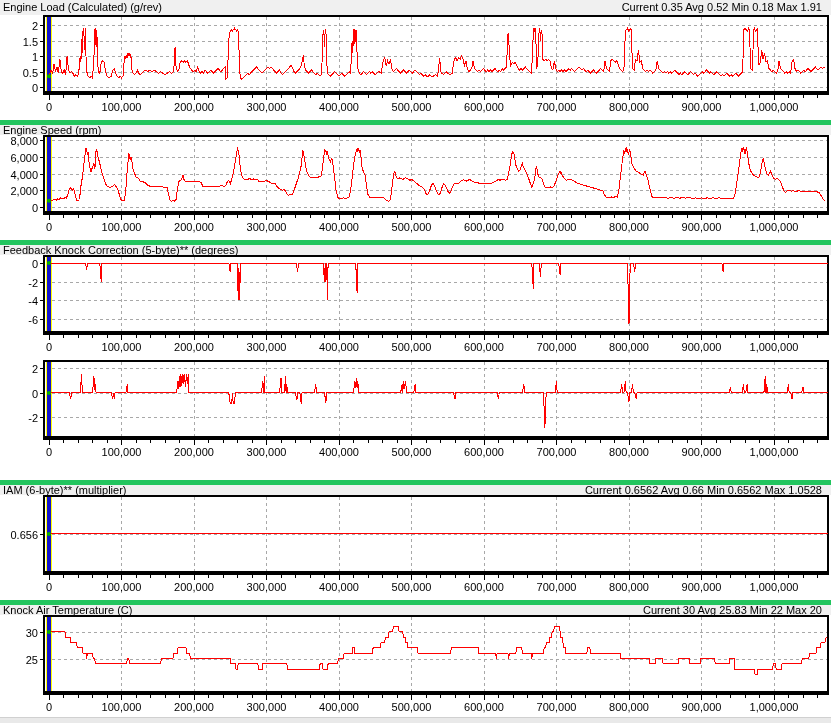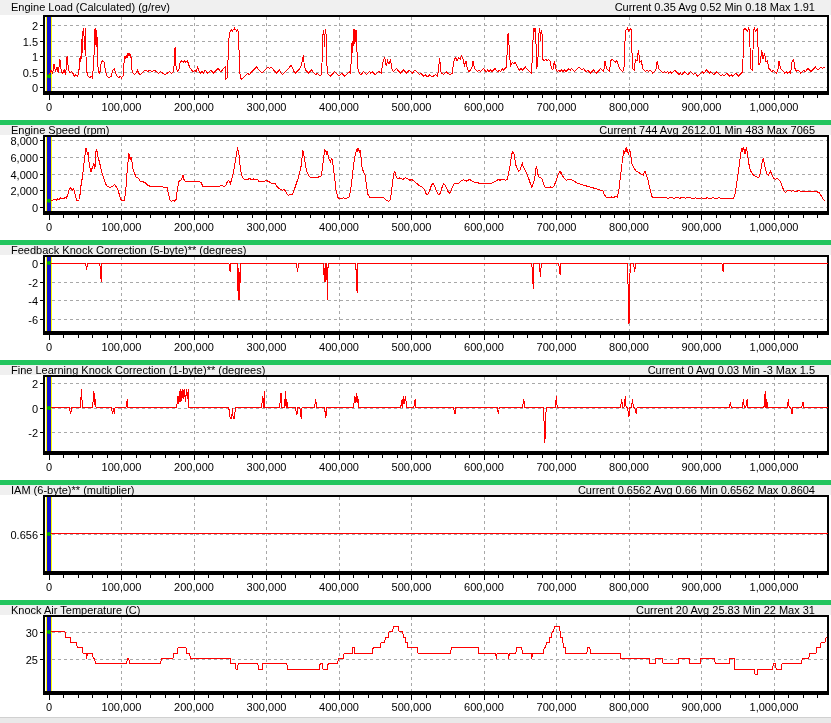--- a/index.html
+++ b/index.html
@@ -4,22 +4,22 @@
 <style>
   html,body{margin:0;padding:0;background:#ffffff;}
   body{width:831px;height:723px;overflow:hidden;font-family:"Liberation Sans",sans-serif;}
   .window{width:831px;height:723px;background:#ffffff;}
   .panel{width:831px;height:120px;position:relative;}
   .panel.last{height:117px;}
   .panel-header{height:15px;line-height:15px;background:#f0f0f0;border-top:5px solid #22c55e;
     display:flex;justify-content:space-between;align-items:center;box-sizing:border-box;
     font-size:11px;color:#000;}
   .panel:first-child .panel-header{border-top:none;}
-  .panel-title{padding-left:11px;white-space:nowrap;}
-  .panel-stats{padding-right:16px;white-space:nowrap;}
+  .panel-title{padding-left:3px;white-space:nowrap;}
+  .panel-stats{padding-right:9px;white-space:nowrap;}
   svg{display:block;}
   svg text{font-family:"Liberation Sans",sans-serif;font-size:11px;fill:#000;}
   .bottom-strip{width:831px;height:6px;background:#e9e9e9;border-top:1px solid #d0d0d0;box-sizing:border-box;}
 </style>
 </head>
 <body>
 
 <div class="window">
 
   <div class="panel">
@@ -125,21 +125,20 @@
         <line x1="51.5" y1="2" x2="51.5" y2="76" stroke="#ffff00" shape-rendering="crispEdges"></line>
         <rect x="47" y="2" width="4" height="74" fill="#1414cc"></rect>
         <polyline points="49.0,61.2 51.2,55.1 52.6,58.2 54.1,48.9 55.5,56.6 57.0,52.0 58.4,58.2 59.9,44.3 61.3,56.6 62.8,58.2 64.2,55.1 65.7,59.7 67.1,41.2 68.6,55.1 70.0,58.2 71.5,56.6 72.9,58.2 74.4,61.2 75.8,59.7 77.3,61.2 78.7,58.2 80.2,41.2 80.9,47.3 81.6,24.2 82.3,38.1 83.1,13.4 83.8,14.9 84.5,35.0 85.3,13.4 86.0,41.2 86.7,56.6 88.2,61.2 89.6,62.8 91.0,61.2 92.5,62.8 93.9,44.3 94.7,14.9 95.4,13.4 96.1,31.9 96.8,14.9 97.6,44.3 98.3,56.6 99.8,58.2 101.2,47.3 102.7,45.8 104.1,47.3 105.5,56.6 107.0,61.2 109.2,62.8 111.3,61.2 112.8,55.1 114.3,53.5 115.7,58.2 117.1,61.2 118.6,62.8 120.0,61.2 121.5,62.8 123.0,61.2 124.4,42.7 125.1,41.2 125.8,44.3 126.6,39.6 127.3,42.7 128.0,38.1 128.8,41.2 129.5,38.1 130.2,42.7 130.9,39.6 131.6,53.5 133.1,58.2 134.6,59.7 136.0,58.2 137.4,55.1 138.9,58.2 140.3,59.7 141.8,58.2 143.3,56.6 145.4,55.1 147.6,56.6 149.8,55.1 151.9,56.6 154.1,55.1 156.3,56.6 158.5,58.2 160.6,56.6 162.8,58.2 165.0,59.7 167.2,58.2 169.3,56.6 171.5,58.2 173.7,56.6 175.1,31.9 175.9,50.4 177.3,56.6 178.8,55.1 180.2,47.3 181.7,45.8 183.1,47.3 184.6,45.8 186.0,47.3 187.5,45.8 188.9,50.4 190.4,53.5 191.8,55.1 193.3,56.6 194.7,55.1 196.2,56.6 197.6,52.0 199.1,56.6 200.5,58.2 202.0,56.6 203.4,58.2 204.9,55.1 206.3,56.6 207.8,58.2 209.2,56.6 210.7,55.1 212.1,56.6 213.6,58.2 215.0,56.6 216.5,55.1 217.9,53.5 219.4,55.1 220.8,56.6 222.3,55.1 223.7,53.5 225.2,52.0 225.9,64.3 227.3,62.8 228.8,25.7 229.5,18.0 230.3,16.4 231.0,14.9 231.7,14.9 232.4,16.4 233.2,14.9 233.9,14.9 234.6,13.4 235.3,14.9 236.0,14.9 236.8,16.4 237.5,14.9 238.2,16.4 238.9,31.9 239.7,56.6 240.4,62.8 241.8,64.3 243.3,62.8 244.8,61.2 246.2,59.7 247.7,58.2 249.1,59.7 250.5,58.2 252.0,56.6 253.4,55.1 254.9,53.5 256.4,52.0 257.8,53.5 259.3,55.1 260.7,56.6 262.1,58.2 263.6,56.6 265.0,55.1 266.5,53.5 267.9,52.0 269.4,53.5 270.9,52.0 272.3,53.5 273.8,55.1 275.2,56.6 276.6,58.2 278.1,56.6 279.5,55.1 281.0,58.2 282.4,59.7 283.9,58.2 285.4,56.6 286.8,55.1 288.3,53.5 289.7,52.0 291.1,50.4 292.6,53.5 294.0,56.6 295.5,58.2 296.9,56.6 298.4,55.1 299.9,53.5 301.3,50.4 302.8,42.7 303.5,39.6 304.2,50.4 305.6,55.1 307.1,56.6 308.6,58.2 310.0,56.6 311.4,55.1 312.9,56.6 314.3,58.2 315.8,59.7 317.3,58.2 318.7,59.7 320.1,61.2 321.6,59.7 323.1,16.4 323.8,14.9 324.5,31.9 325.2,14.9 325.9,14.9 326.7,44.3 327.4,58.2 328.8,59.7 330.3,61.2 331.8,59.7 333.2,58.2 334.6,56.6 336.1,58.2 337.6,59.7 339.0,61.2 340.4,59.7 341.9,58.2 343.3,59.7 344.8,61.2 346.3,59.7 347.7,58.2 349.1,56.6 350.6,58.2 352.1,25.7 352.8,38.1 353.5,14.9 354.2,14.9 354.9,28.8 355.7,14.9 356.4,16.4 357.1,39.6 357.8,53.5 359.3,58.2 360.8,59.7 362.2,58.2 363.6,56.6 365.1,58.2 366.6,59.7 368.0,58.2 369.4,56.6 370.9,58.2 372.3,56.6 373.8,58.2 375.3,59.7 376.7,58.2 378.9,56.6 381.1,58.2 383.2,45.8 384.7,42.7 386.1,50.4 387.6,45.8 389.0,48.9 390.5,44.3 391.9,53.5 393.4,56.6 394.8,55.1 396.3,53.5 397.7,55.1 399.2,56.6 400.6,58.2 402.1,56.6 403.5,55.1 405.0,56.6 406.4,58.2 407.9,56.6 409.3,55.1 410.8,56.6 412.2,58.2 413.7,56.6 415.1,55.1 416.6,56.6 418.0,58.2 419.5,59.7 420.9,58.2 422.4,59.7 423.8,61.2 425.3,59.7 426.7,61.2 428.2,61.2 429.6,59.7 431.1,61.2 433.3,61.2 435.4,59.7 437.6,61.2 439.8,42.7 440.5,56.6 441.9,58.2 443.4,59.7 444.8,58.2 446.3,56.6 447.8,58.2 449.9,59.7 452.1,58.2 454.3,44.3 455.7,42.7 457.2,45.8 458.6,42.7 460.1,44.3 461.5,41.2 463.0,44.3 464.4,50.4 465.9,45.8 467.3,53.5 468.8,56.6 470.2,55.1 471.7,53.5 473.1,45.8 474.6,53.5 476.0,55.1 477.5,56.6 478.9,55.1 480.4,56.6 481.8,55.1 483.3,53.5 484.7,55.1 486.2,56.6 487.6,55.1 489.1,56.6 490.5,55.1 492.0,56.6 493.4,55.1 494.9,53.5 496.3,55.1 497.8,56.6 499.2,55.1 500.7,56.6 502.1,53.5 503.6,55.1 505.0,53.5 506.5,52.0 507.9,19.5 508.6,18.0 509.4,41.2 510.8,50.4 512.3,47.3 513.7,48.9 515.2,47.3 516.6,50.4 518.1,53.5 519.5,55.1 521.0,53.5 522.4,55.1 523.9,53.5 525.3,52.0 526.8,53.5 528.2,55.1 529.7,56.6 531.1,58.2 532.6,41.2 533.3,14.9 534.0,13.4 534.8,16.4 535.5,13.4 536.2,35.0 536.9,53.5 538.4,38.1 539.1,14.9 539.8,13.4 540.5,25.7 541.3,14.9 542.0,18.0 542.7,44.3 544.2,45.8 545.6,44.3 547.1,45.8 548.5,44.3 550.0,45.8 551.4,53.5 552.9,55.1 554.3,45.8 555.8,53.5 557.2,56.6 558.7,55.1 560.1,56.6 561.6,55.1 563.0,56.6 564.5,55.1 565.9,56.6 567.4,55.1 568.8,53.5 570.3,55.1 571.7,53.5 573.2,55.1 574.6,56.6 576.1,55.1 577.5,53.5 579.0,52.0 580.4,53.5 581.9,55.1 583.3,53.5 584.8,55.1 586.2,56.6 587.7,55.1 589.1,56.6 590.6,58.2 592.0,56.6 593.5,55.1 594.9,56.6 596.4,58.2 597.8,56.6 599.3,55.1 600.7,53.5 602.2,55.1 603.6,56.6 605.1,45.8 606.5,53.5 608.0,55.1 609.4,56.6 610.9,45.8 612.3,44.3 613.8,45.8 615.2,47.3 616.7,45.8 618.1,48.9 619.6,53.5 621.0,55.1 622.5,56.6 623.9,55.1 625.4,16.4 626.1,14.9 626.8,14.9 627.5,13.4 628.3,14.9 629.0,16.4 629.7,14.9 630.4,13.4 631.2,14.9 631.9,35.0 632.6,53.5 634.1,55.1 635.5,44.3 637.0,45.8 638.4,35.0 639.9,47.3 641.3,45.8 642.8,53.5 644.2,55.1 645.7,56.6 647.1,55.1 648.6,56.6 650.0,55.1 651.5,56.6 652.9,58.2 654.4,56.6 655.8,55.1 657.3,45.8 658.7,53.5 660.2,55.1 661.6,56.6 663.1,58.2 664.5,56.6 666.0,58.2 667.4,56.6 668.9,58.2 670.3,56.6 671.8,58.2 673.2,56.6 674.7,55.1 676.1,56.6 677.6,58.2 679.0,59.7 680.5,58.2 681.9,59.7 683.4,58.2 684.8,56.6 686.3,58.2 687.7,59.7 689.2,58.2 690.6,56.6 692.1,58.2 693.5,59.7 695.0,58.2 696.4,59.7 697.9,61.2 699.3,59.7 700.8,58.2 702.2,56.6 703.7,58.2 705.1,56.6 706.6,55.1 708.0,56.6 709.5,58.2 710.9,56.6 712.4,58.2 713.8,59.7 715.3,58.2 716.7,56.6 718.2,58.2 719.6,59.7 721.1,61.2 722.5,59.7 724.0,61.2 725.4,59.7 726.9,58.2 728.3,59.7 729.8,61.2 731.2,59.7 732.7,61.2 734.1,59.7 735.6,58.2 737.0,59.7 738.5,61.2 739.9,59.7 741.4,58.2 742.8,56.6 743.5,14.9 744.3,13.4 745.0,14.9 745.7,13.4 746.4,14.9 747.2,16.4 747.9,14.9 748.6,13.4 749.4,14.9 750.1,35.0 750.8,53.5 752.3,55.1 753.7,14.9 754.4,13.4 755.1,14.9 755.9,16.4 756.6,14.9 757.3,13.4 758.0,31.9 758.8,50.4 760.2,47.3 761.7,35.0 763.1,44.3 764.6,38.1 766.0,47.3 767.5,45.8 768.9,53.5 770.4,55.1 771.8,56.6 773.3,55.1 774.7,56.6 776.2,58.2 777.6,56.6 779.1,45.8 780.5,53.5 782.0,55.1 783.4,56.6 784.9,58.2 786.3,56.6 787.8,58.2 789.2,56.6 790.7,58.2 792.1,45.8 793.6,44.3 795.0,53.5 796.5,56.6 797.9,55.1 799.4,56.6 800.8,58.2 802.3,56.6 803.7,55.1 805.2,56.6 806.6,55.1 808.1,53.5 809.5,55.1 811.0,56.6 812.4,55.1 813.9,53.5 815.3,52.0 816.8,53.5 818.2,55.1 819.7,53.5 821.1,52.0 822.6,53.5 824.8,52.0" fill="none" stroke="#ff0000" stroke-width="1" shape-rendering="crispEdges"></polyline>
         <circle cx="49" cy="61.2" r="2" fill="#00b400"></circle>
       </svg>
   </div>
 
   <div class="panel">
     <div class="panel-header">
       <span class="panel-title">Engine Speed (rpm)</span>
-      <span class="panel-stats">Current 744 Avg 2612.01 Min 483 Max 7065</span>
     </div>
     <svg width="831" height="105">
         <rect x="44" y="1" width="784" height="76" fill="#ffffff"></rect>
         <line x1="121.5" y1="2" x2="121.5" y2="76" stroke="#a8a8a8" stroke-dasharray="3,3" shape-rendering="crispEdges"></line>
         <line x1="194" y1="2" x2="194" y2="76" stroke="#a8a8a8" stroke-dasharray="3,3" shape-rendering="crispEdges"></line>
         <line x1="266.5" y1="2" x2="266.5" y2="76" stroke="#a8a8a8" stroke-dasharray="3,3" shape-rendering="crispEdges"></line>
         <line x1="339" y1="2" x2="339" y2="76" stroke="#a8a8a8" stroke-dasharray="3,3" shape-rendering="crispEdges"></line>
         <line x1="411.5" y1="2" x2="411.5" y2="76" stroke="#a8a8a8" stroke-dasharray="3,3" shape-rendering="crispEdges"></line>
         <line x1="484" y1="2" x2="484" y2="76" stroke="#a8a8a8" stroke-dasharray="3,3" shape-rendering="crispEdges"></line>
         <line x1="556.5" y1="2" x2="556.5" y2="76" stroke="#a8a8a8" stroke-dasharray="3,3" shape-rendering="crispEdges"></line>
@@ -333,24 +332,20 @@
         <text x="774" y="96" text-anchor="middle">1,000,000</text>
         <line x1="46.5" y1="2" x2="46.5" y2="76" stroke="#ffff00" shape-rendering="crispEdges"></line>
         <line x1="51.5" y1="2" x2="51.5" y2="76" stroke="#ffff00" shape-rendering="crispEdges"></line>
         <rect x="47" y="2" width="4" height="74" fill="#1414cc"></rect>
         <polyline points="49.0,8.0 85.3,8.0 86.7,14.5 87.4,8.0 99.8,8.0 101.2,26.6 101.9,8.0 228.8,8.0 230.3,17.3 231.0,8.0 237.5,8.0 238.2,45.3 238.9,12.7 239.7,45.3 240.4,8.0 296.2,8.0 297.7,17.3 298.4,8.0 323.1,8.0 324.5,26.6 325.2,8.0 325.9,26.6 326.7,8.0 327.4,45.3 328.1,8.0 355.7,8.0 357.1,37.8 357.8,8.0 531.8,8.0 533.3,34.1 534.0,8.0 539.1,8.0 540.5,22.0 541.3,8.0 558.7,8.0 560.1,20.1 560.8,8.0 627.5,8.0 629.0,68.6 629.7,26.6 630.4,8.0 633.4,8.0 634.8,17.3 635.5,8.0 721.8,8.0 723.3,17.3 724.0,8.0 827.6,8.0" fill="none" stroke="#ff0000" stroke-width="1" shape-rendering="crispEdges"></polyline>
         <circle cx="49" cy="8.0" r="2" fill="#00b400"></circle>
       </svg>
   </div>
 
   <div class="panel">
-    <div class="panel-header">
-      <span class="panel-title">Fine Learning Knock Correction (1-byte)** (degrees)</span>
-      <span class="panel-stats">Current 0 Avg 0.03 Min -3 Max 1.5</span>
-    </div>
     <svg width="831" height="105">
         <rect x="44" y="1" width="784" height="76" fill="#ffffff"></rect>
         <line x1="121.5" y1="2" x2="121.5" y2="76" stroke="#a8a8a8" stroke-dasharray="3,3" shape-rendering="crispEdges"></line>
         <line x1="194" y1="2" x2="194" y2="76" stroke="#a8a8a8" stroke-dasharray="3,3" shape-rendering="crispEdges"></line>
         <line x1="266.5" y1="2" x2="266.5" y2="76" stroke="#a8a8a8" stroke-dasharray="3,3" shape-rendering="crispEdges"></line>
         <line x1="339" y1="2" x2="339" y2="76" stroke="#a8a8a8" stroke-dasharray="3,3" shape-rendering="crispEdges"></line>
         <line x1="411.5" y1="2" x2="411.5" y2="76" stroke="#a8a8a8" stroke-dasharray="3,3" shape-rendering="crispEdges"></line>
         <line x1="484" y1="2" x2="484" y2="76" stroke="#a8a8a8" stroke-dasharray="3,3" shape-rendering="crispEdges"></line>
         <line x1="556.5" y1="2" x2="556.5" y2="76" stroke="#a8a8a8" stroke-dasharray="3,3" shape-rendering="crispEdges"></line>
         <line x1="629" y1="2" x2="629" y2="76" stroke="#a8a8a8" stroke-dasharray="3,3" shape-rendering="crispEdges"></line>
@@ -436,21 +431,21 @@
         <line x1="51.5" y1="2" x2="51.5" y2="76" stroke="#ffff00" shape-rendering="crispEdges"></line>
         <rect x="47" y="2" width="4" height="74" fill="#1414cc"></rect>
         <polyline points="49.0,32.9 69.3,32.9 70.8,39.0 71.5,32.9 80.2,32.9 81.6,14.5 82.3,32.9 92.5,32.9 93.9,15.7 94.7,30.4 95.4,24.3 96.1,32.9 111.3,32.9 112.8,39.0 113.5,32.9 114.3,39.0 115.0,32.9 125.8,32.9 127.3,24.3 128.0,32.9 176.6,32.9 178.0,20.6 178.8,29.2 180.2,14.5 180.9,26.7 181.7,18.2 182.4,14.5 183.1,24.3 183.8,15.7 184.6,14.5 185.3,26.7 186.0,20.6 186.8,14.5 187.5,24.3 188.2,14.5 188.9,32.9 228.8,32.9 230.3,43.9 231.7,43.9 232.4,32.9 233.2,43.9 234.6,43.9 235.3,32.9 261.4,32.9 262.9,20.6 263.6,32.9 264.3,15.7 265.0,32.9 279.5,32.9 281.0,18.2 281.7,32.9 284.6,32.9 285.4,15.7 286.1,32.9 286.8,24.3 287.5,32.9 295.5,32.9 296.9,40.2 297.7,32.9 299.9,32.9 301.3,43.9 302.0,32.9 314.3,32.9 315.8,24.3 316.5,32.9 324.5,32.9 325.9,42.7 326.7,32.9 353.5,32.9 354.9,20.6 355.7,28.0 356.4,18.2 357.1,28.0 357.8,20.6 358.6,32.9 400.6,32.9 402.1,24.3 402.8,32.9 403.5,20.6 404.3,29.2 405.0,24.3 405.7,20.6 406.4,32.9 413.7,32.9 415.1,24.3 415.8,32.9 453.6,32.9 455.0,39.0 455.7,32.9 497.1,32.9 498.5,39.0 499.2,32.9 522.4,32.9 523.9,24.3 524.6,32.9 543.5,32.9 544.9,68.4 545.6,43.9 546.3,32.9 555.0,32.9 556.5,20.6 557.2,32.9 620.3,32.9 621.8,24.3 622.5,32.9 623.9,32.9 625.4,20.6 626.1,32.9 627.5,32.9 629.0,41.5 629.7,32.9 631.2,32.9 632.6,24.3 633.4,32.9 634.8,32.9 636.3,39.0 637.0,32.9 729.0,32.9 730.5,26.7 731.2,32.9 742.1,32.9 743.5,24.3 744.3,32.9 745.7,32.9 747.2,24.3 747.9,32.9 763.9,32.9 765.3,15.7 766.0,32.9 766.8,24.3 767.5,32.9 787.0,32.9 788.5,24.3 789.2,32.9 790.7,32.9 792.1,39.0 792.9,32.9 801.5,32.9 803.0,26.7 803.7,32.9 827.6,32.9" fill="none" stroke="#ff0000" stroke-width="1" shape-rendering="crispEdges"></polyline>
         <circle cx="49" cy="32.9" r="2" fill="#00b400"></circle>
       </svg>
   </div>
 
   <div class="panel">
     <div class="panel-header">
       <span class="panel-title">IAM (6-byte)** (multiplier)</span>
-      <span class="panel-stats">Current 0.6562 Avg 0.66 Min 0.6562 Max 0.8604</span>
+      <span class="panel-stats">Current 0.6562 Avg 0.66 Min 0.6562 Max 1.0528</span>
     </div>
     <svg width="831" height="105">
         <rect x="44" y="1" width="784" height="76" fill="#ffffff"></rect>
         <line x1="121.5" y1="2" x2="121.5" y2="76" stroke="#a8a8a8" stroke-dasharray="3,3" shape-rendering="crispEdges"></line>
         <line x1="194" y1="2" x2="194" y2="76" stroke="#a8a8a8" stroke-dasharray="3,3" shape-rendering="crispEdges"></line>
         <line x1="266.5" y1="2" x2="266.5" y2="76" stroke="#a8a8a8" stroke-dasharray="3,3" shape-rendering="crispEdges"></line>
         <line x1="339" y1="2" x2="339" y2="76" stroke="#a8a8a8" stroke-dasharray="3,3" shape-rendering="crispEdges"></line>
         <line x1="411.5" y1="2" x2="411.5" y2="76" stroke="#a8a8a8" stroke-dasharray="3,3" shape-rendering="crispEdges"></line>
         <line x1="484" y1="2" x2="484" y2="76" stroke="#a8a8a8" stroke-dasharray="3,3" shape-rendering="crispEdges"></line>
         <line x1="556.5" y1="2" x2="556.5" y2="76" stroke="#a8a8a8" stroke-dasharray="3,3" shape-rendering="crispEdges"></line>
@@ -531,21 +526,21 @@
         <line x1="51.5" y1="2" x2="51.5" y2="76" stroke="#ffff00" shape-rendering="crispEdges"></line>
         <rect x="47" y="2" width="4" height="74" fill="#1414cc"></rect>
         <polyline points="49.0,38.9 827.6,38.9" fill="none" stroke="#ff0000" stroke-width="1" shape-rendering="crispEdges"></polyline>
         <circle cx="49" cy="38.9" r="2" fill="#00b400"></circle>
       </svg>
   </div>
 
   <div class="panel last">
     <div class="panel-header">
       <span class="panel-title">Knock Air Temperature (C)</span>
-      <span class="panel-stats">Current 20 Avg 25.83 Min 22 Max 31</span>
+      <span class="panel-stats">Current 30 Avg 25.83 Min 22 Max 20</span>
     </div>
     <svg width="831" height="102">
         <rect x="44" y="1" width="784" height="76" fill="#ffffff"></rect>
         <line x1="121.5" y1="2" x2="121.5" y2="76" stroke="#a8a8a8" stroke-dasharray="3,3" shape-rendering="crispEdges"></line>
         <line x1="194" y1="2" x2="194" y2="76" stroke="#a8a8a8" stroke-dasharray="3,3" shape-rendering="crispEdges"></line>
         <line x1="266.5" y1="2" x2="266.5" y2="76" stroke="#a8a8a8" stroke-dasharray="3,3" shape-rendering="crispEdges"></line>
         <line x1="339" y1="2" x2="339" y2="76" stroke="#a8a8a8" stroke-dasharray="3,3" shape-rendering="crispEdges"></line>
         <line x1="411.5" y1="2" x2="411.5" y2="76" stroke="#a8a8a8" stroke-dasharray="3,3" shape-rendering="crispEdges"></line>
         <line x1="484" y1="2" x2="484" y2="76" stroke="#a8a8a8" stroke-dasharray="3,3" shape-rendering="crispEdges"></line>
         <line x1="556.5" y1="2" x2="556.5" y2="76" stroke="#a8a8a8" stroke-dasharray="3,3" shape-rendering="crispEdges"></line>

